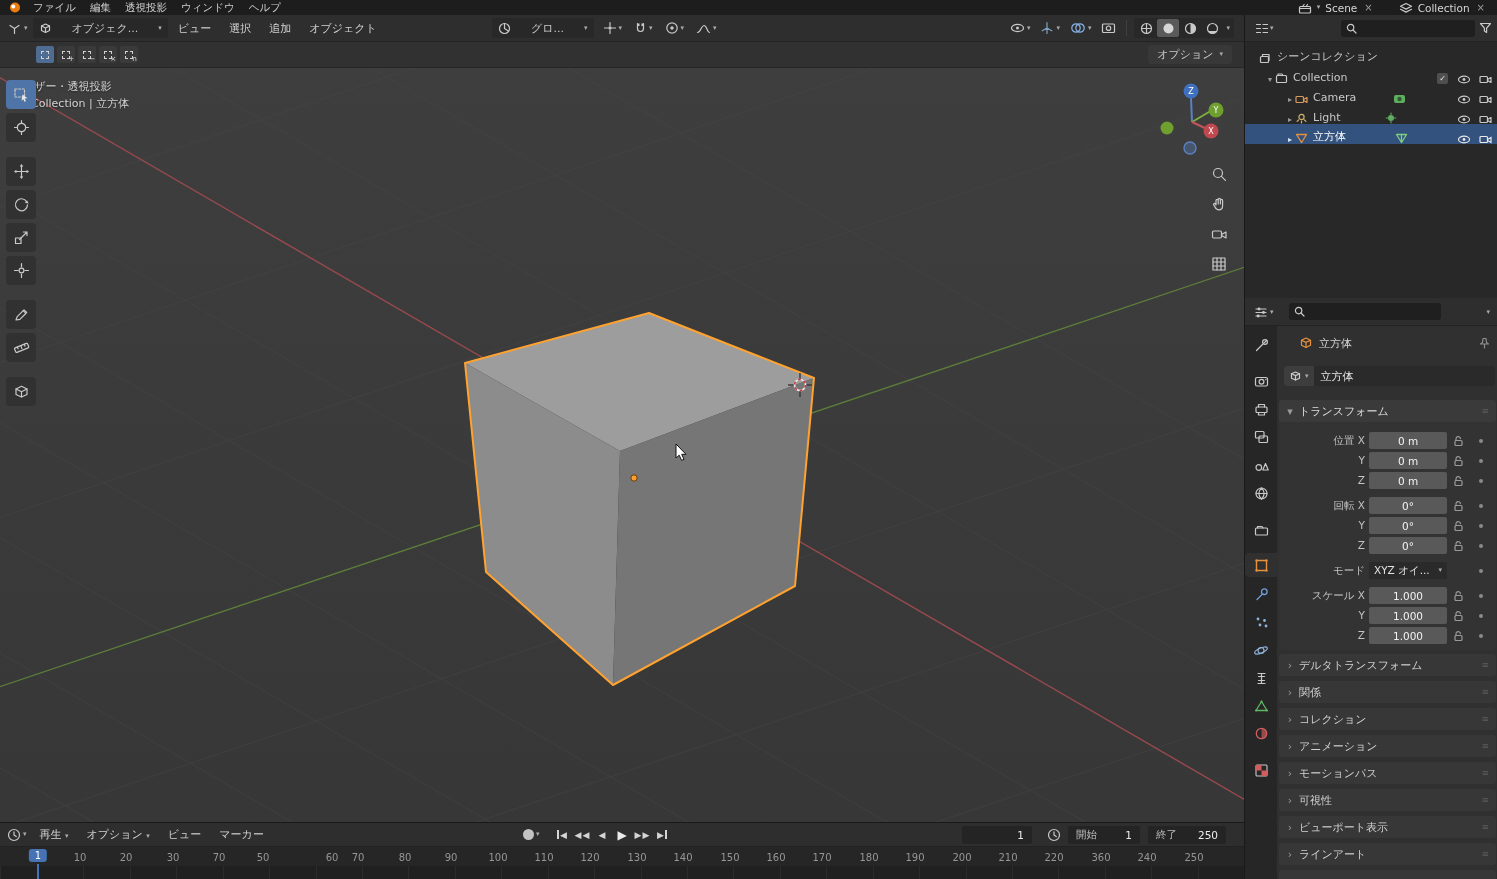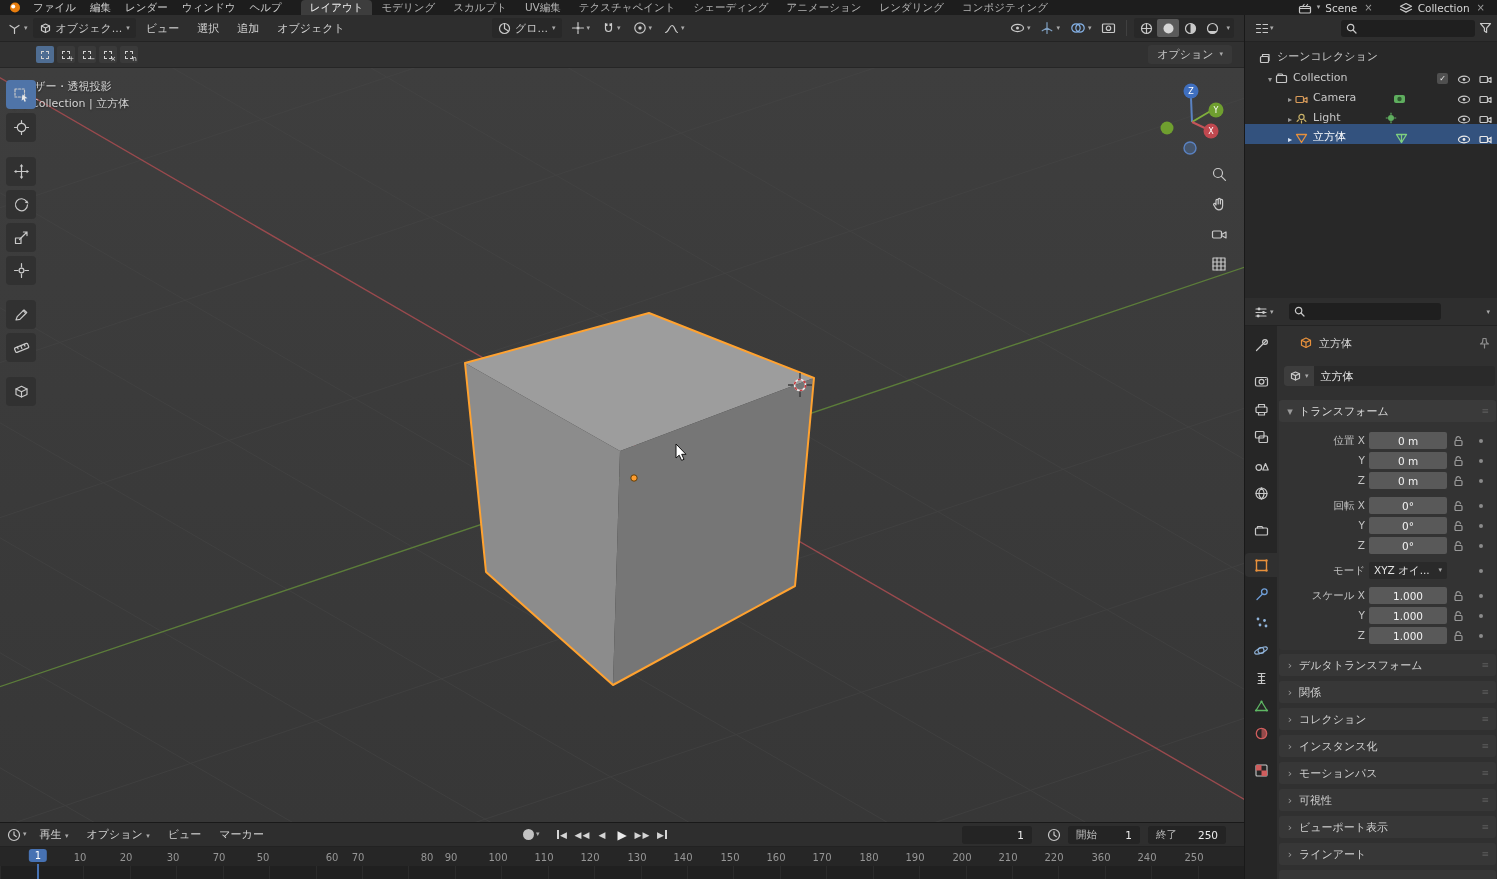--- a/index.html
+++ b/index.html
@@ -15,21 +15,21 @@
 #topbar{position:absolute;left:0;top:0;width:1497px;height:15px;display:flex;align-items:center;background:#1d1d1d;font-size:10.5px;z-index:6}
 .tmenu{padding:0 7px;color:#cfcfcf}
 .wtabs{display:flex;margin-left:12px;height:15px}
 .wtab{padding:0 9px;color:#b5b5b5;border-radius:4px 4px 0 0;display:flex;align-items:center}
 .wtab.active{background:#3d3d3d;color:#f2f2f2}
 #topbar-right{margin-left:auto;display:flex;align-items:center;gap:5px;padding-right:10px;color:#d6d6d6}
 .xglyph{color:#9a9a9a;font-size:10px;padding:0 2px}
 
 #vp-header{position:absolute;left:0;top:15px;width:1244px;height:27px;background:#2e2e2e;border-bottom:1px solid #232323;z-index:5}
 .vph-left{position:absolute;left:4px;top:0;height:26px;display:flex;align-items:center;gap:2px}
-.dd{display:flex;align-items:center;gap:4px;background:#282828;border-radius:3px;padding:2px 6px;height:20px}
+.dd{display:flex;align-items:center;gap:20px;background:#282828;border-radius:3px;padding:2px 6px;height:20px}
 .hmenu{padding:0 8px;color:#d2d2d2}
 .vph-center{position:absolute;left:492px;top:3px;height:20px;display:flex;align-items:center;gap:6px}
 .vph-right{position:absolute;right:10px;top:3px;height:20px;display:flex;align-items:center;gap:4px}
 .iconbtn{display:flex;align-items:center;gap:2px;padding:2px 3px;border-radius:3px}
 .shadegrp{display:flex;background:#282828;border-radius:3px;padding:1px;align-items:center}
 .shadebtn{width:22px;height:18px;display:flex;align-items:center;justify-content:center;border-radius:2px}
 .shadebtn.active{background:#5a5a5a}
 .vdiv{width:1px;height:16px;background:#404040;margin:0 3px}
 
 #tool-settings{position:absolute;left:0;top:42px;width:1244px;height:26px;background:#313131;border-bottom:1px solid #262626;z-index:5}
@@ -104,34 +104,23 @@
 
   <div id="topbar">
     <span style="margin-left:6px">
       <svg width="20" height="13">
           <circle cx="9" cy="6.5" r="5" fill="#e87d0d"></circle>
           <circle cx="7.2" cy="5.4" r="2" fill="#fff"></circle>
         </svg>
     </span>
     <span class="tmenu nw">ファイル</span>
     <span class="tmenu nw">編集</span>
-    <span class="tmenu nw">レンダー</span>
+    <span class="tmenu nw">透視投影</span>
     <span class="tmenu nw">ウィンドウ</span>
     <span class="tmenu nw">ヘルプ</span>
-    <div class="wtabs">
-      <span class="wtab active nw">レイアウト</span>
-      <span class="wtab nw">モデリング</span>
-      <span class="wtab nw">スカルプト</span>
-      <span class="wtab nw">UV編集</span>
-      <span class="wtab nw">テクスチャペイント</span>
-      <span class="wtab nw">シェーディング</span>
-      <span class="wtab nw">アニメーション</span>
-      <span class="wtab nw">レンダリング</span>
-      <span class="wtab nw">コンポジティング</span>
-    </div>
     <div id="topbar-right">
       <span>
           <svg width="14" height="12" class="ic">
             <rect x="1.5" y="4.5" width="11" height="6.5" rx="1"></rect>
             <path d="M1.5 6.5h11M4.5 4.5l1.6-2M8 4.5l1.6-2"></path>
           </svg>
         </span>
       <span class="caret">▾</span>
       <span class="nw">Scene</span>
       <span class="xglyph">×</span>
@@ -508,21 +497,21 @@
     </div>
     <div id="tl-ruler">
       <div id="tl-track"></div>
       <span class="rnum" style="left:80px">10</span>
       <span class="rnum" style="left:126px">20</span>
       <span class="rnum" style="left:173px">30</span>
       <span class="rnum" style="left:219px">70</span>
       <span class="rnum" style="left:263px">50</span>
       <span class="rnum" style="left:332px">60</span>
       <span class="rnum" style="left:358px">70</span>
-      <span class="rnum" style="left:427px">80</span>
+      <span class="rnum" style="left:405px">80</span>
       <span class="rnum" style="left:451px">90</span>
       <span class="rnum" style="left:498px">100</span>
       <span class="rnum" style="left:544px">110</span>
       <span class="rnum" style="left:590px">120</span>
       <span class="rnum" style="left:637px">130</span>
       <span class="rnum" style="left:683px">140</span>
       <span class="rnum" style="left:730px">150</span>
       <span class="rnum" style="left:776px">160</span>
       <span class="rnum" style="left:822px">170</span>
       <span class="rnum" style="left:869px">180</span>
@@ -971,21 +960,21 @@
             <span class="hdrlabel nw">関係</span>
             <span class="grip hdr-grip">≡</span>
         </div>
         <div class="sechdr" style="top:382px">
           <span class="chev">›</span>
             <span class="hdrlabel nw">コレクション</span>
             <span class="grip hdr-grip">≡</span>
         </div>
         <div class="sechdr" style="top:409px">
           <span class="chev">›</span>
-            <span class="hdrlabel nw">インスタンス化</span>
+            <span class="hdrlabel nw">アニメーション</span>
             <span class="grip hdr-grip">≡</span>
         </div>
         <div class="sechdr" style="top:436px">
           <span class="chev">›</span>
             <span class="hdrlabel nw">モーションパス</span>
             <span class="grip hdr-grip">≡</span>
         </div>
         <div class="sechdr" style="top:463px">
           <span class="chev">›</span>
             <span class="hdrlabel nw">可視性</span>

